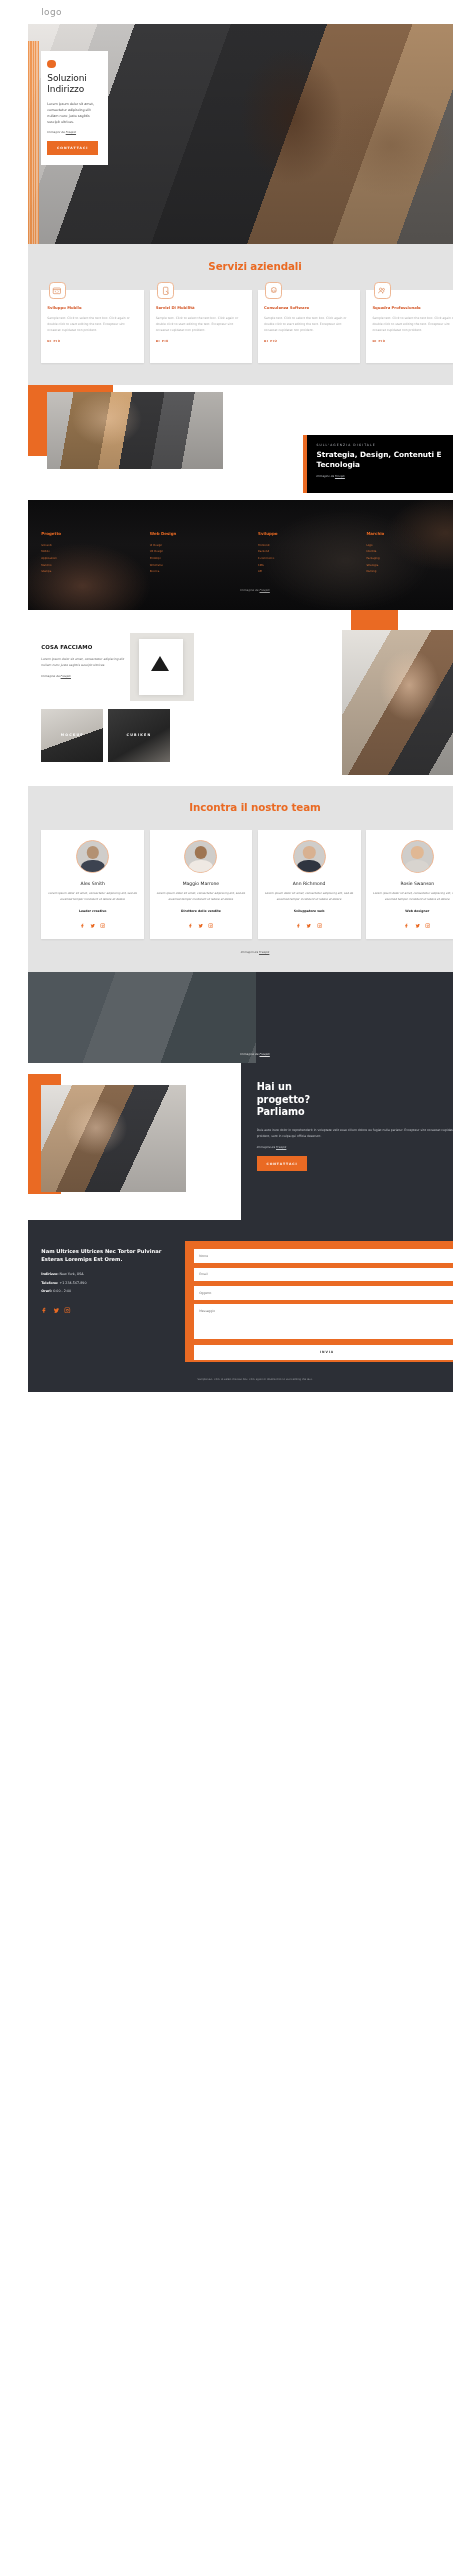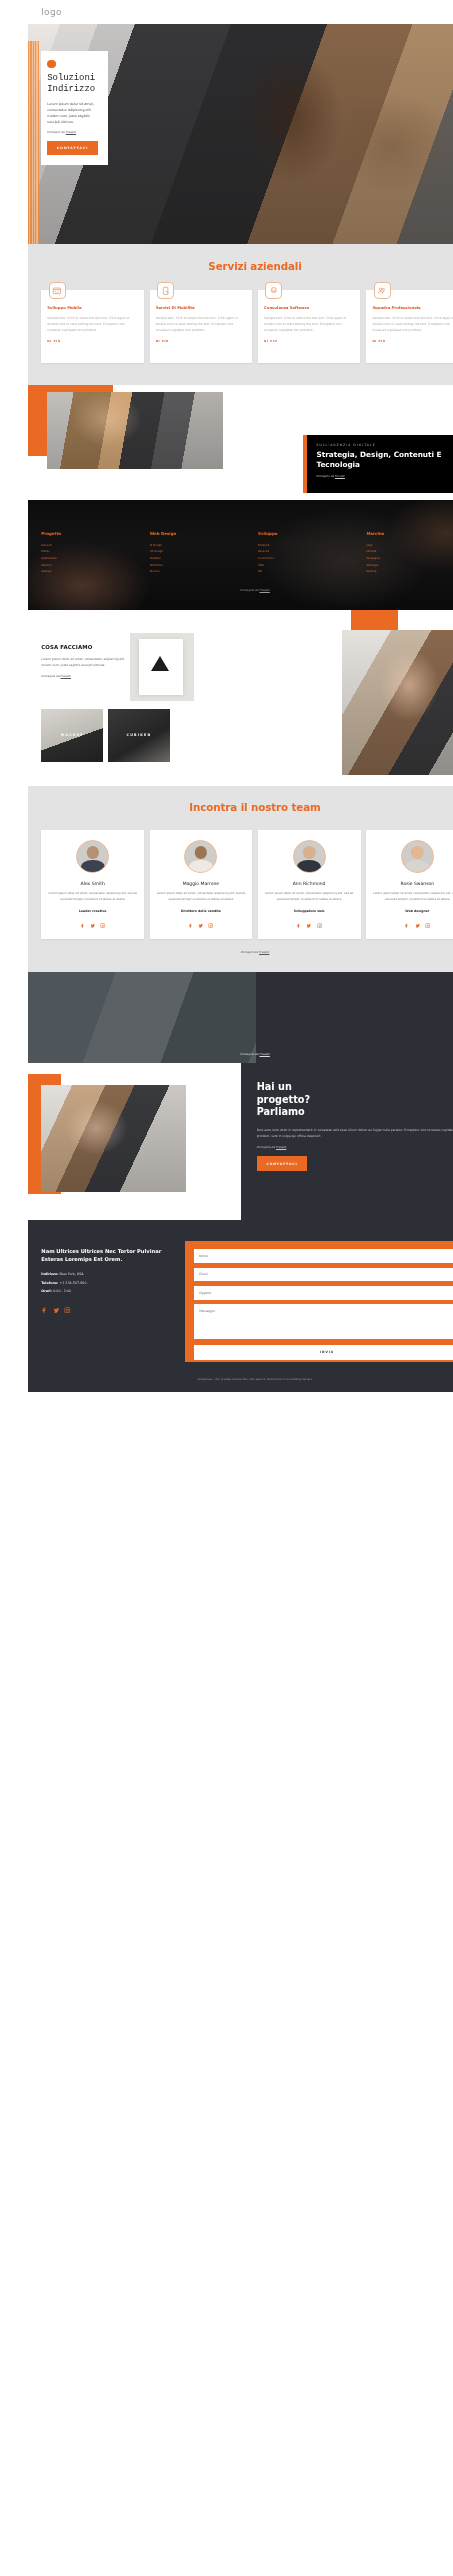--- a/index.html
+++ b/index.html
@@ -38,21 +38,21 @@
   .hero-stripe {
     position:absolute; left:0; top:17px; width:11px; height:203px;
     background:repeating-linear-gradient(90deg,#f08a3c 0 1.2px,#f7bb8c 1.2px 2.4px);
     opacity:.85;
   }
   .hero-card {
     position:absolute; left:13.3px; top:27px; width:67px; min-height:0;
     background:#fff; padding:8.5px 6px 9.7px 6px; z-index:10;
   }
   .hero-dot { width:8.5px; height:8.5px; border-radius:50%; background:#ea6a23; margin-bottom:5.4px; }
-  .hero-title { font-size:9px; line-height:1.22; font-weight:400; color:#1d1d1d; letter-spacing:-0.1px;font-family:Liberation Mono, monospace; }
+  .hero-title { font-size:9px; line-height:1.22; font-weight:400; color:#1d1d1d; letter-spacing:-0.1px; }
   .hero-copy { font-size:3.3px; line-height:1.85; color:#4a4a4a; margin-top:5.4px; }
   .credit { font-size:2.8px; font-style:italic; color:#555; margin-top:4.8px; }
   .credit u { text-decoration:underline; }
   .btn-orange {
     display:inline-block; background:#ea6a23; color:#fff; border:none;
     font-size:3.1px; letter-spacing:1px; font-weight:700; padding:5.4px 9.7px;
     margin-top:6.7px; cursor:pointer; font-family:inherit;
   }
 
   

